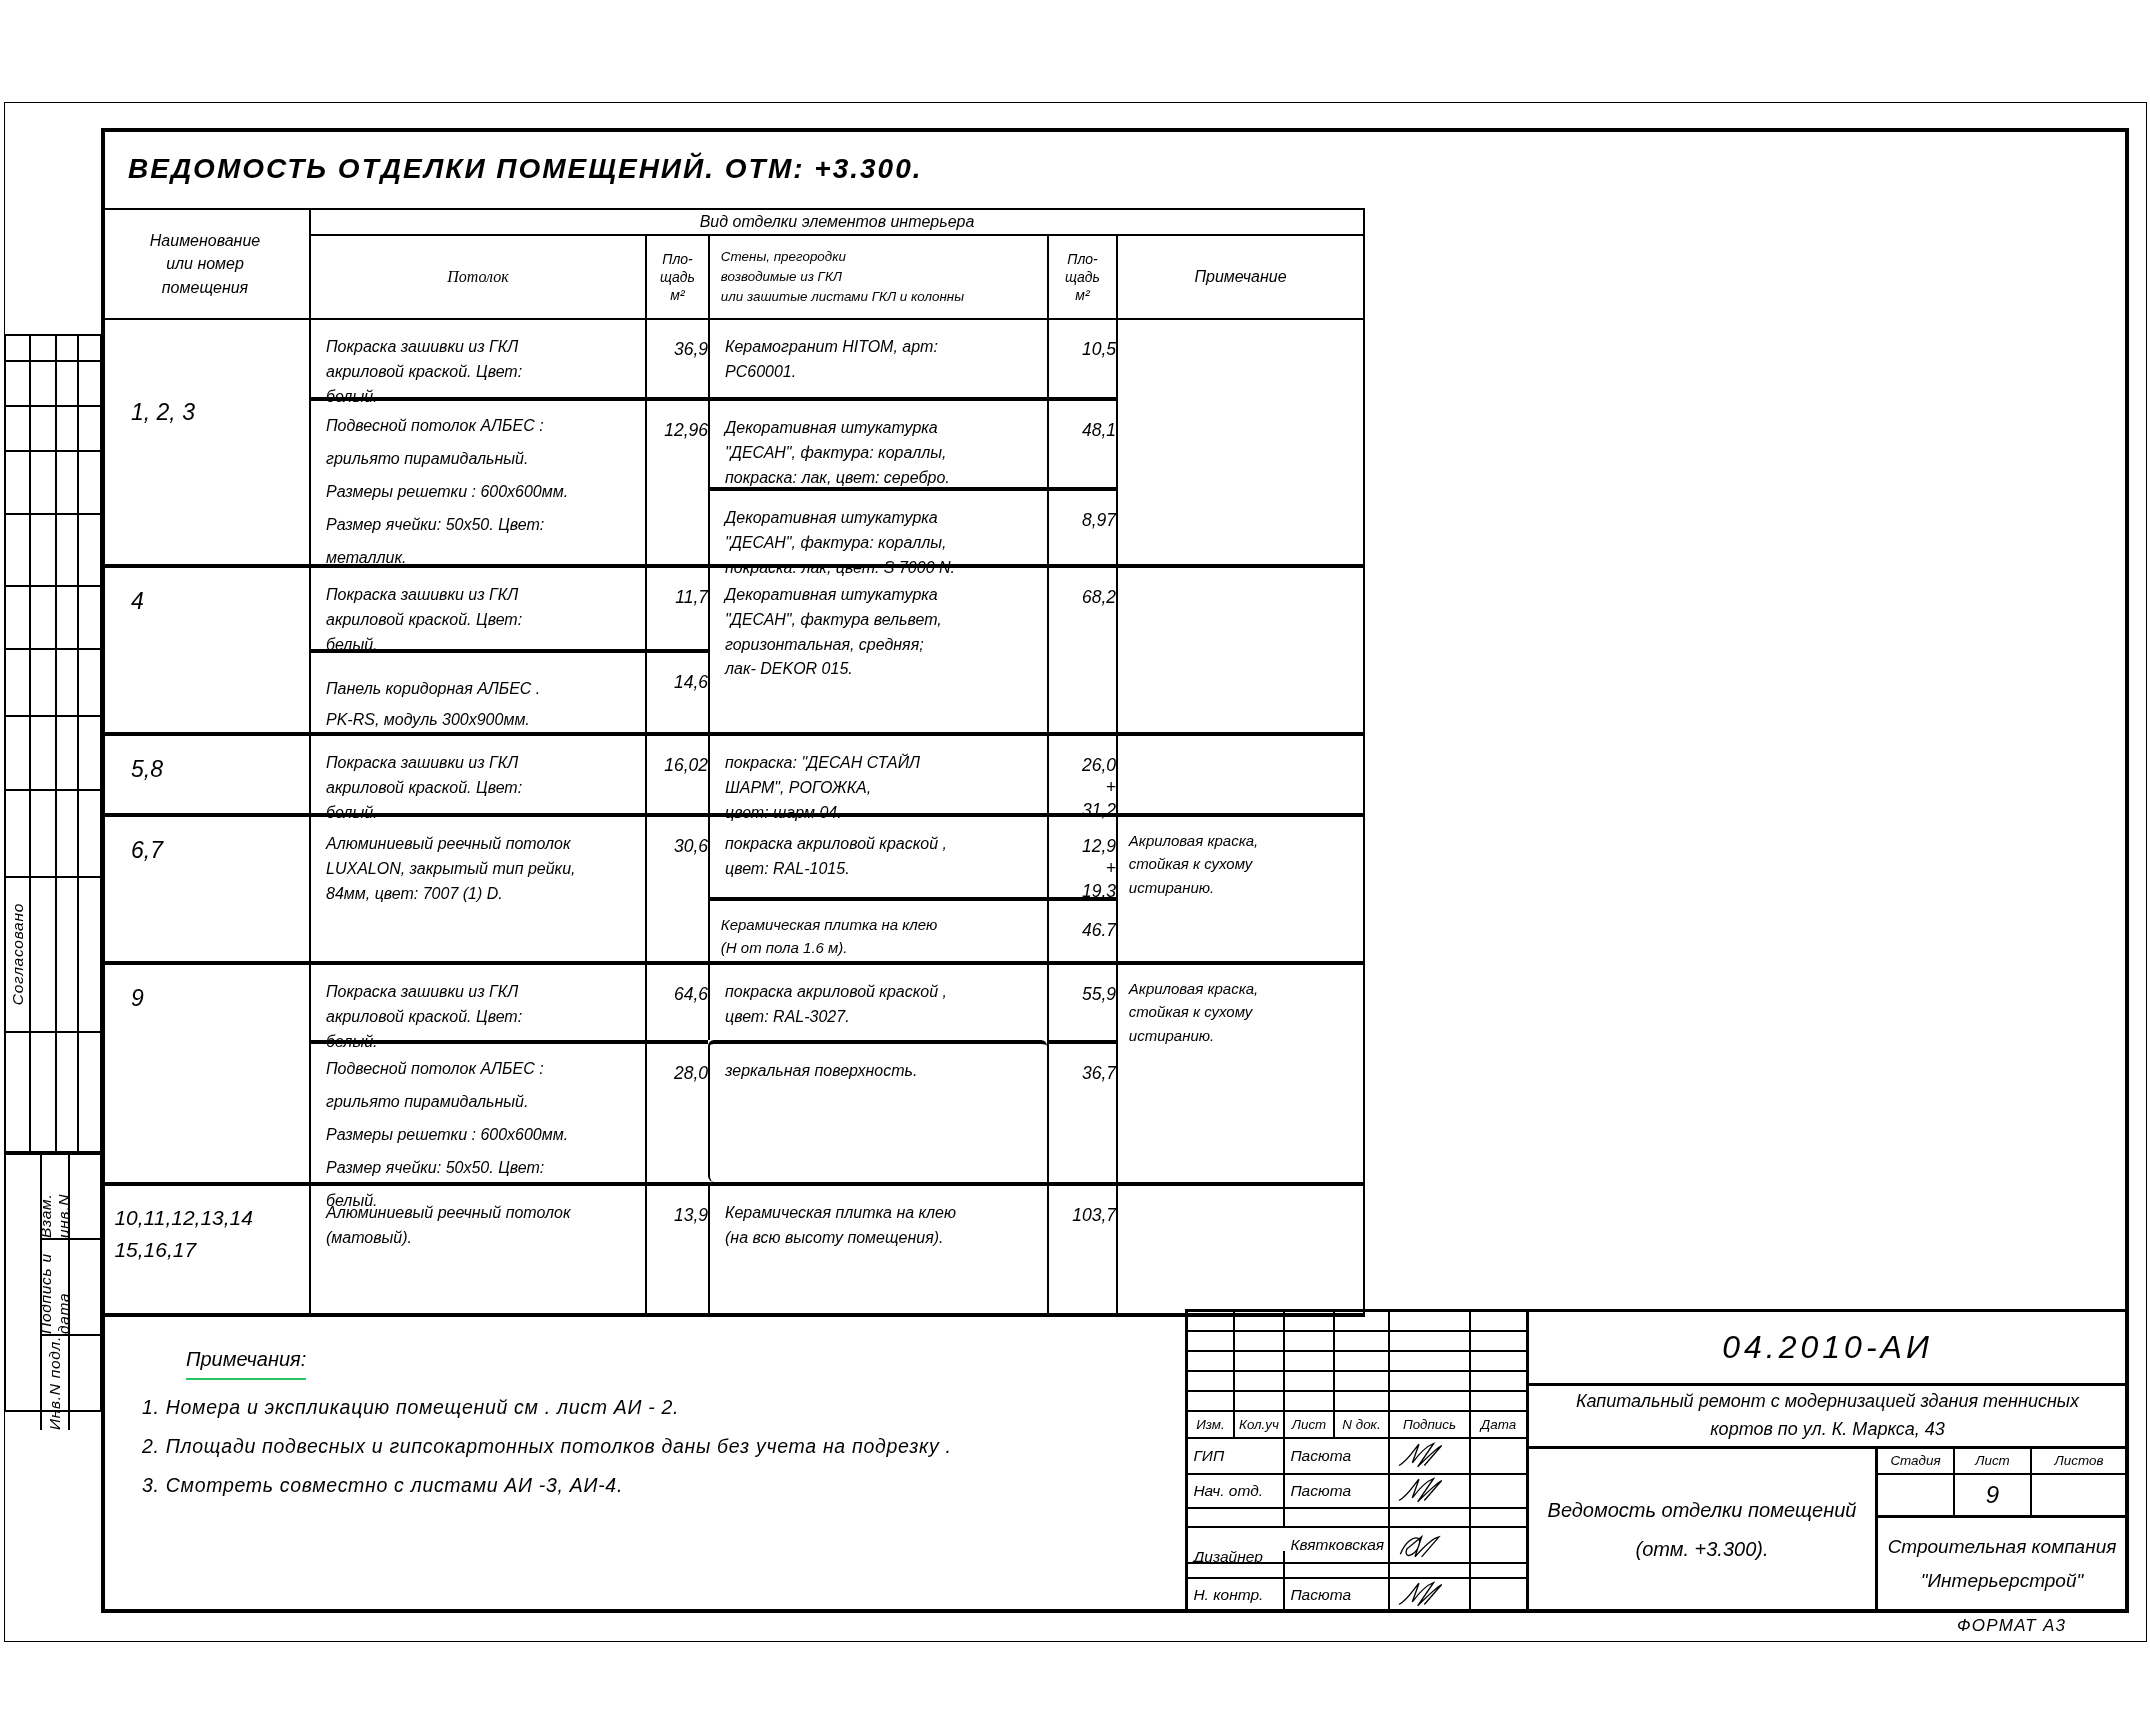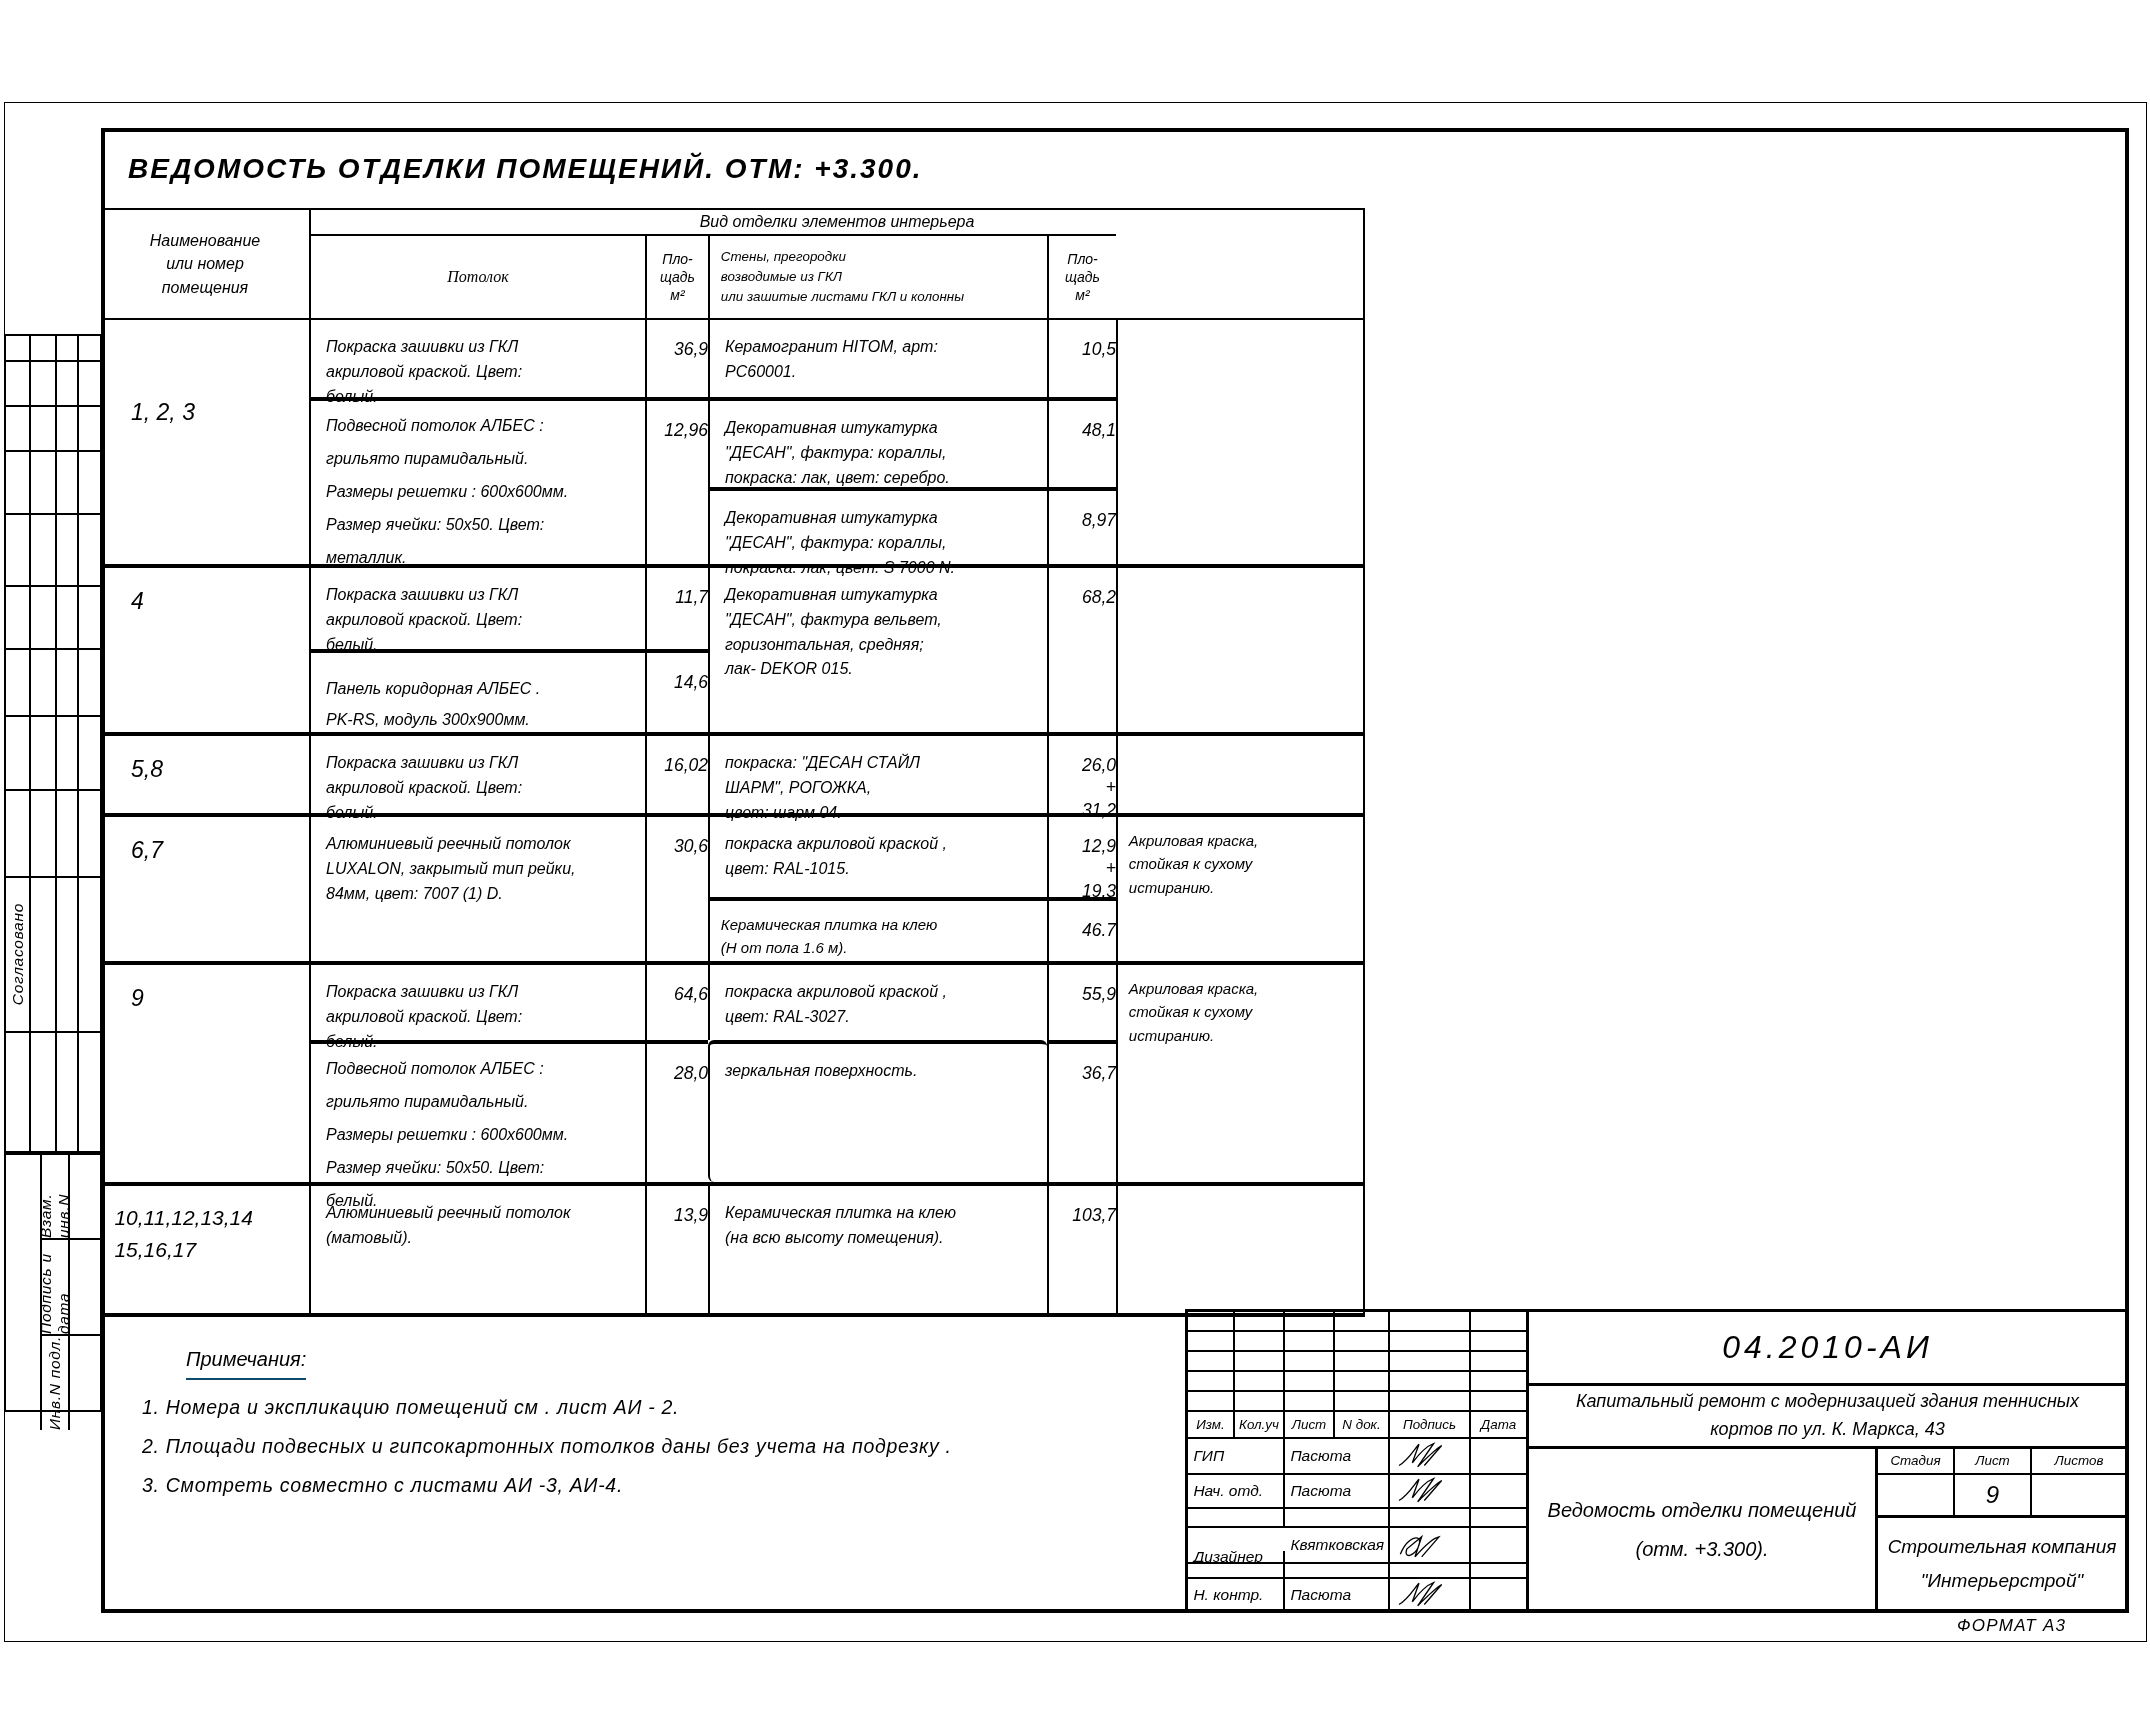--- a/index.html
+++ b/index.html
@@ -33,21 +33,21 @@
   .txt{font-size:16px;line-height:1.55;padding:15px 9.4px 0 15px;}
   .sp{line-height:2.05;padding-top:9.4px;}
   .sp2{line-height:1.95;padding-top:20px;}
   .num{font-size:17.5px;text-align:right;padding-top:17.5px;line-height:1.3;}
   .roomlbl{font-size:23px;padding:16px 0 0 30px;line-height:1.5;}
   .roomlbl.deep{padding-top:75px;}
   .roomlbl.small{font-size:21px;padding-left:13.4px;}
   .notetxt{font-size:15px;line-height:1.55;padding:12px 6.7px 0 10.8px;}
   
   #notes{left:142px;top:1348px;}
-  #notes .heading{display:inline-block;font-size:20px;margin-left:44px;padding-bottom:6.7px;border-bottom:2px solid #0c4a6e;}
+  #notes .heading{display:inline-block;font-size:20px;margin-left:44px;padding-bottom:6.7px;border-bottom:2px solid #22c55e;}
   #notes .item{font-size:19.5px;margin-top:16px;letter-spacing:0.7px;}
   #notes .item:first-of-type{margin-top:27px;}
   
   .strip{box-sizing:border-box;border:2px solid #000;}
   #strip-upper{left:4px;top:334px;width:98px;height:819px;display:flex;flex-direction:column;}
   #strip-upper .g1{display:grid;grid-template-columns:23px 26px 22px auto;grid-template-rows:24px 45px 45px 63px 72px 63px 67px 74px auto;height:540px;}
   #strip-upper .g2{display:grid;grid-template-columns:23px 26px 22px auto;grid-template-rows:155px auto;flex:1;}
   .gcell{border-left:2px solid #000;border-top:2px solid #000;box-sizing:border-box;}
   .gcell:nth-child(4n+1){border-left:none;}
   .g1 .gcell:nth-child(-n+4){border-top:none;}
@@ -173,20 +173,21 @@
   <div class="cell ts hdr" style="grid-area:2/2/3/3;font-family:Liberation Serif, serif;">Потолок</div>
   <div class="cell ts hdrs pre" style="grid-area:2/3/3/4;">Пло-
 щадь
 м²</div>
   <div class="cell ts hdrw pre" style="grid-area:2/4/3/5;">Стены, прегородки
 возводимые из ГКЛ
 или зашитые листами ГКЛ и колонны</div>
   <div class="cell ts hdrs pre" style="grid-area:2/5/3/6;">Пло-
 щадь
 м²</div>
+  <div class="cell ts hdr" style="grid-area:2/6/3/7;">Примечание</div>
 
   <div class="ts roomlbl deep" style="grid-area:3/1/6/2;">1, 2, 3</div>
   <div class="cell ts txt pre" style="grid-area:3/2/4/3;">Покраска зашивки из ГКЛ
 акриловой краской. Цвет:
 белый.</div>
   <div class="cell ts num" style="grid-area:3/3/4/4;">36,9</div>
   <div class="cell ts txt pre" style="grid-area:3/4/4/5;">Керамогранит HITOM, арт:
 PC60001.</div>
   <div class="cell ts num" style="grid-area:3/5/4/6;">10,5</div>
   <div class="cell ts" style="grid-area:3/6/6/7;"></div>

